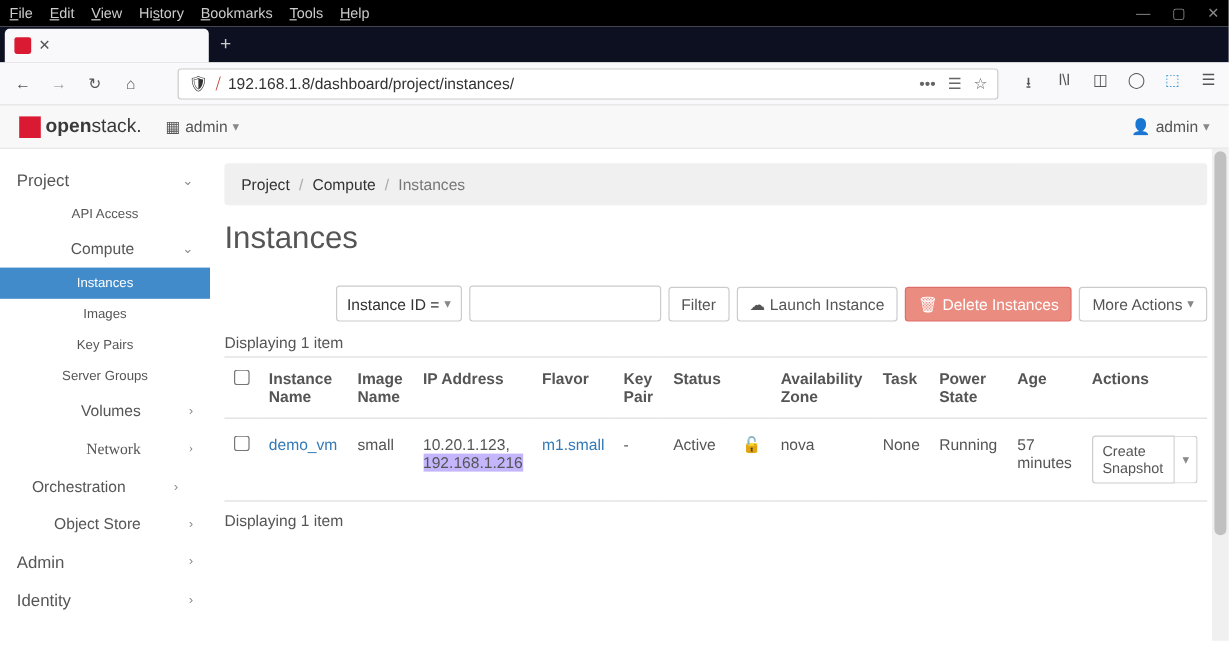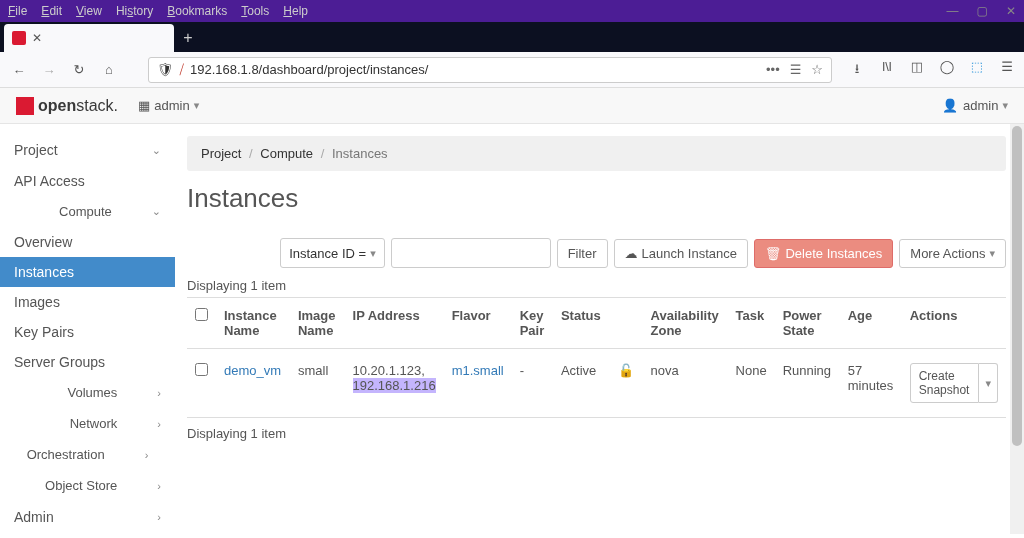--- a/index.html
+++ b/index.html
@@ -1,19 +1,19 @@
 <!DOCTYPE html>
 <html><head>
 <meta charset="utf-8">
 <style>
 * { box-sizing: border-box; margin: 0; padding: 0; }
 body { font-family: "Helvetica Neue", Helvetica, Arial, sans-serif; font-size: 13px; color: #333; background: #fff; width: 1024px; height: 538px; overflow: hidden; }
 
 
-.browser-menu { background: #4c1d95; color: #ccc; height: 22px; display: flex; align-items: center; padding: 0 8px; font-size: 12px; gap: 14px; }
+.browser-menu { background: #000000; color: #ccc; height: 22px; display: flex; align-items: center; padding: 0 8px; font-size: 12px; gap: 14px; }
 .browser-menu span { cursor: default; }
 .browser-menu .u { text-decoration: underline; }
 .win-controls { margin-left: auto; display: flex; gap: 18px; color: #888; }
 
 .tabbar { background: #0c1021; height: 30px; display: flex; align-items: flex-end; padding-left: 4px; }
 .tab { background: #f9f9fb; border-radius: 4px 4px 0 0; height: 28px; display: flex; align-items: center; padding: 0 8px; gap: 6px; font-size: 12px; color: #333; width: 170px; }
 .tab-icon { width: 14px; height: 14px; background: #da1a32; border-radius: 2px; }
 .tab-close { color: #555; cursor: pointer; }
 .tab-plus { color: #ccc; width: 28px; height: 28px; display: flex; align-items: center; justify-content: center; cursor: pointer; font-size: 16px; }
 
@@ -32,21 +32,21 @@
 .os-logo-sq { width: 18px; height: 18px; background: #da1a32; display: inline-block; }
 .os-logo-text b { font-weight: 700; }
 .header-dropdown { margin-left: 20px; color: #555; cursor: pointer; font-size: 13px; display: flex; align-items: center; gap: 4px; }
 .header-user { margin-left: auto; color: #555; cursor: pointer; font-size: 13px; display: flex; align-items: center; gap: 4px; }
 
 
 .main-row { display: flex; height: calc(100% - 124px); }
 .sidebar { width: 175px; padding-top: 10px; }
 .side-item { display: flex; align-items: center; justify-content: space-between; padding: 8px 14px; color: #555; cursor: pointer; font-size: 13px; }
 .side-item.top { font-size: 14px; }
-.side-sub { text-align: left; padding: 7px 14px; color: #555; cursor: pointer; font-size: 14px; }
+.side-sub { text-align: center; padding: 7px 14px; color: #555; cursor: pointer; font-size: 11px; }
 .side-sub.l2 { padding-right: 14px; }
 .side-sub.active { background: #428bca; color: #fff; }
 .chev { color: #888; font-size: 11px; }
 
 .content { flex: 1; padding: 12px 18px 0 12px; }
 .breadcrumb-wrap { background: #f0f0f0; border-radius: 3px; padding: 10px 14px; margin-bottom: 12px; font-size: 13px; color: #777; }
 .breadcrumb-wrap .bc-link { color: #333; }
 .breadcrumb-wrap .sep { margin: 0 4px; color: #aaa; }
 
 h1.page-title { font-size: 26px; font-weight: 400; color: #555; margin-bottom: 24px; }
@@ -149,30 +149,29 @@
   <div class="sidebar">
     <div class="side-item top">
       <span>Project</span>
       <span class="chev">⌄</span>
     </div>
     <div class="side-sub">API Access</div>
     <div class="side-item" style="justify-content:flex-end; gap:40px;">
       <span>Compute</span>
       <span class="chev">⌄</span>
     </div>
-    <div class="side-sub l2">Overview</div>
     <div class="side-sub l2 active">Instances</div>
     <div class="side-sub l2">Images</div>
     <div class="side-sub l2">Key Pairs</div>
     <div class="side-sub l2">Server Groups</div>
     <div class="side-item" style="justify-content:flex-end; gap:40px;">
       <span>Volumes</span>
       <span class="chev">›</span>
     </div>
-    <div class="side-item" style="justify-content:flex-end; gap:40px;">
+    <div class="side-item" style="justify-content:flex-end; gap:40px;font-family:Liberation Serif, serif;">
       <span>Network</span>
       <span class="chev">›</span>
     </div>
     <div class="side-item" style="justify-content:center; gap:40px;">
       <span>Orchestration</span>
       <span class="chev">›</span>
     </div>
     <div class="side-item" style="justify-content:flex-end; gap:40px;">
       <span>Object Store</span>
       <span class="chev">›</span>

